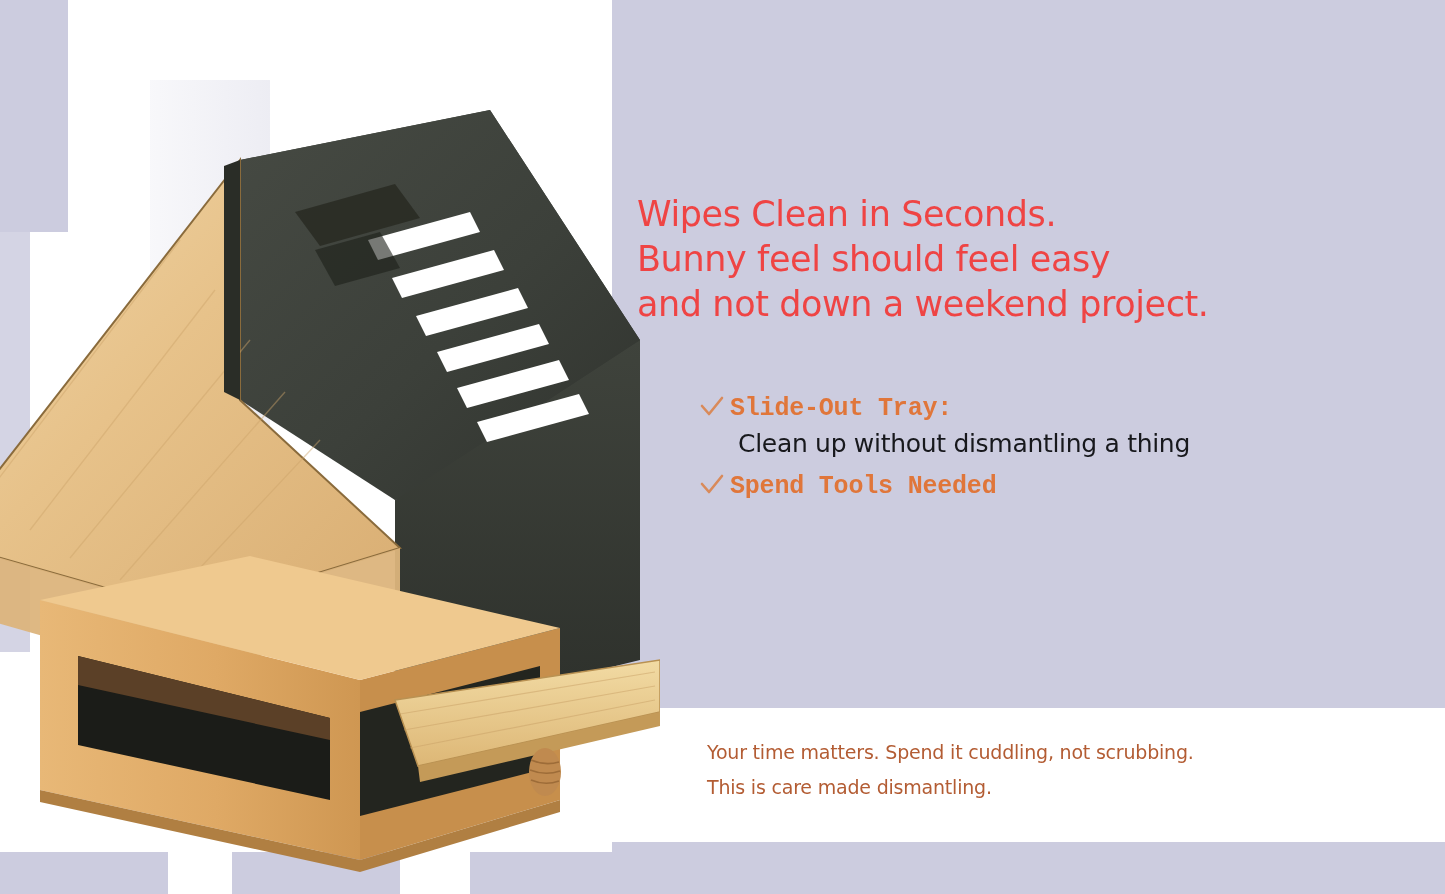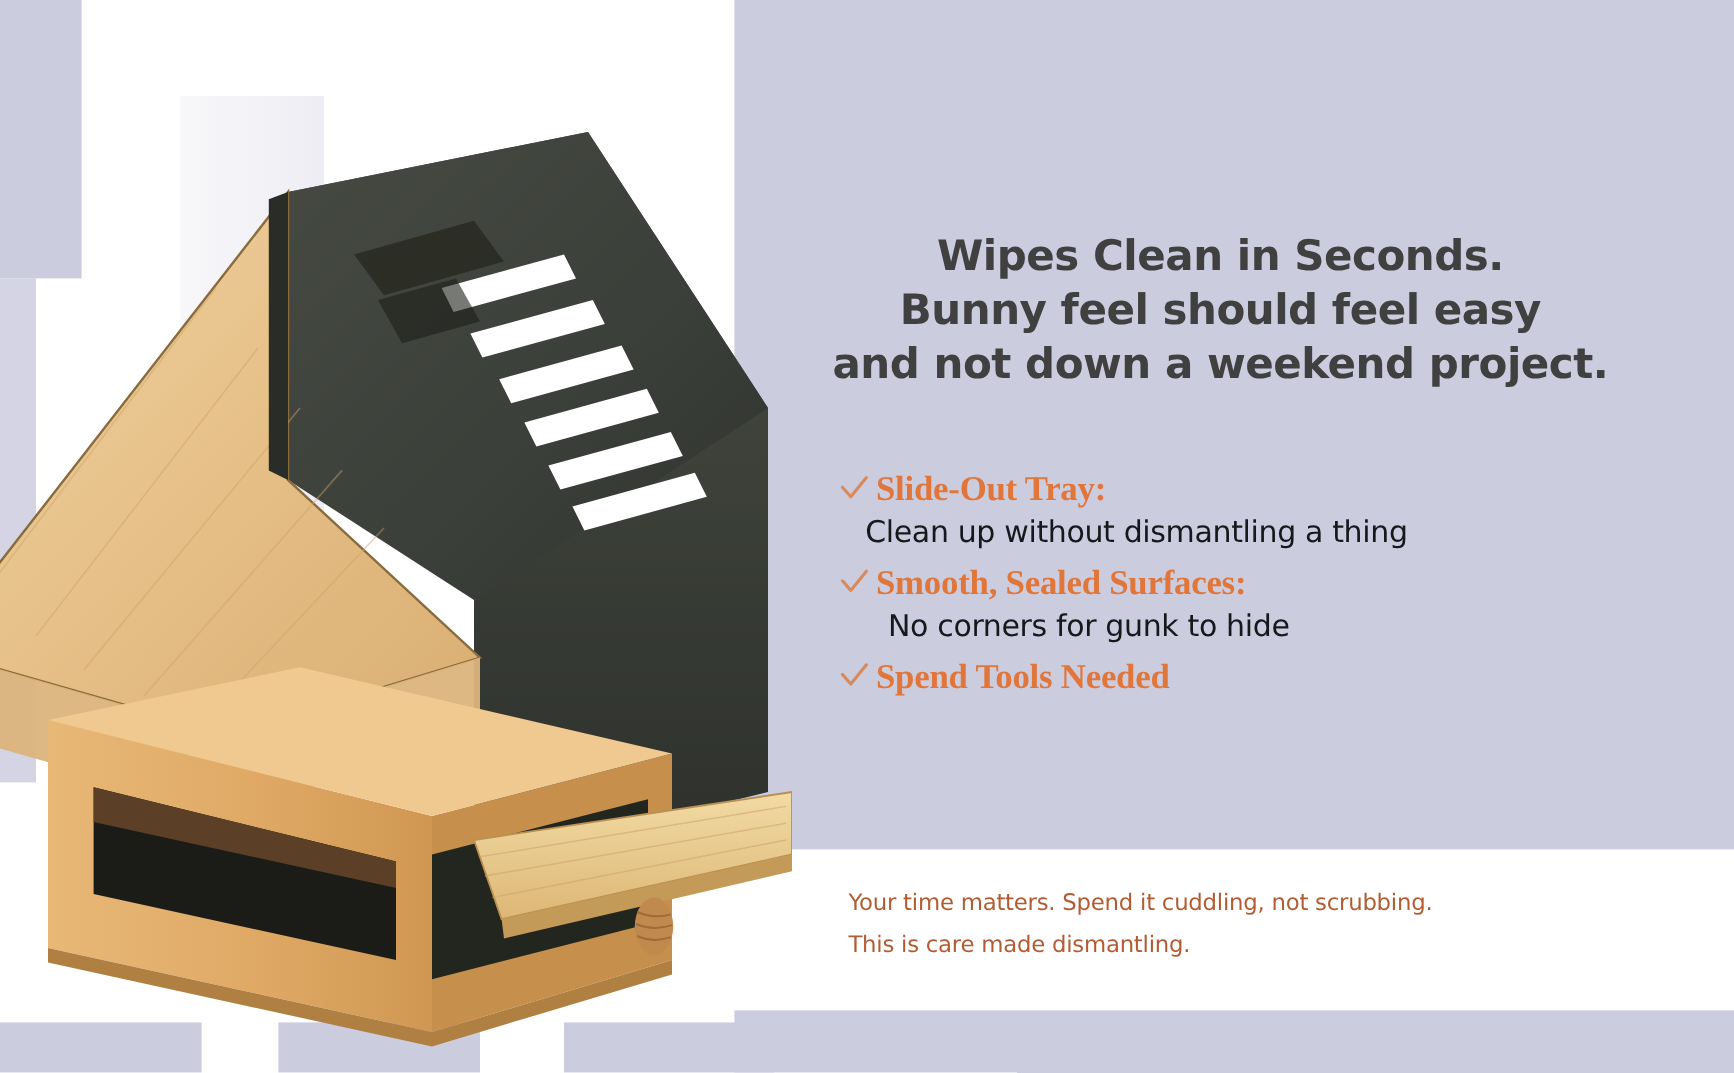--- a/index.html
+++ b/index.html
@@ -27,30 +27,30 @@
 
   
   .logo{position:absolute;left:80px;top:32px;font-size:62px;font-weight:bold;
     color:#495430;letter-spacing:-1px;line-height:1;font-family:"DejaVu Sans",sans-serif;}
 
   
   .photo{position:absolute;left:0px;top:100px;width:660px;height:780px;}
 
   
   .headline{position:absolute;left:637px;top:192px;width:760px;
-    font-size:35px;line-height:45px;font-weight:bold;color:#404040;
-    font-family:"DejaVu Sans",sans-serif;letter-spacing:-0.4px;text-align:center;}
+    font-size:35px;line-height:45px;font-weight:normal;color:#ef4444;
+    font-family:"DejaVu Sans",sans-serif;letter-spacing:-0.4px;}
   .headline div{white-space:nowrap;}
 
   .bullets{position:absolute;left:700px;top:392px;width:700px;}
   .b-row{display:flex;align-items:flex-start;margin-bottom:1px;}
   .chk{width:30px;flex:0 0 30px;padding-top:4px;}
-  .b-title{font-size:29px;font-weight:bold;color:#e0763a;line-height:33px;
-    font-family:Liberation Serif, serif;letter-spacing:-0.2px;}
-  .b-sub{font-size:25px;color:#17181c;line-height:36px;margin-left:21px;
+  .b-title{font-size:25px;font-weight:bold;color:#e0763a;line-height:33px;
+    font-family:Liberation Mono, monospace;letter-spacing:-0.2px;}
+  .b-sub{font-size:25px;color:#17181c;line-height:36px;margin-left:38px;
     margin-bottom:8px;font-family:"DejaVu Sans",sans-serif;letter-spacing:-0.3px;}
   .b-sub.ind{margin-left:40px;}
 
   .closing{position:absolute;left:707px;top:735px;width:700px;
     font-size:19px;line-height:35px;color:#b35c33;
     font-family:"DejaVu Sans",sans-serif;letter-spacing:-0.2px;}
   .closing div{white-space:nowrap;}
 </style>
 </head>
 <body>
@@ -172,31 +172,20 @@
         <span class="chk">
           <svg width="24" height="22" viewBox="0 0 24 22">
               <path d="M2 10 L9 18 L22 2" fill="none" stroke="#d98a5a" stroke-width="2.6" stroke-linecap="round" stroke-linejoin="round"></path>
             </svg>
         </span>
         <span class="b-title">Slide-Out Tray:</span>
       </div>
       <div class="b-sub">Clean up without dismantling a thing</div>
     </div>
 
-    <div>
-      <div class="b-row">
-        <span class="chk">
-          <svg width="24" height="22" viewBox="0 0 24 22">
-              <path d="M2 10 L9 18 L22 2" fill="none" stroke="#d98a5a" stroke-width="2.6" stroke-linecap="round" stroke-linejoin="round"></path>
-            </svg>
-        </span>
-        <span class="b-title">Smooth, Sealed Surfaces:</span>
-      </div>
-      <div class="b-sub ind">No corners for gunk to hide</div>
-    </div>
 
     <div>
       <div class="b-row">
         <span class="chk">
           <svg width="24" height="22" viewBox="0 0 24 22">
               <path d="M2 10 L9 18 L22 2" fill="none" stroke="#d98a5a" stroke-width="2.6" stroke-linecap="round" stroke-linejoin="round"></path>
             </svg>
         </span>
         <span class="b-title">Spend Tools Needed</span>
       </div>

